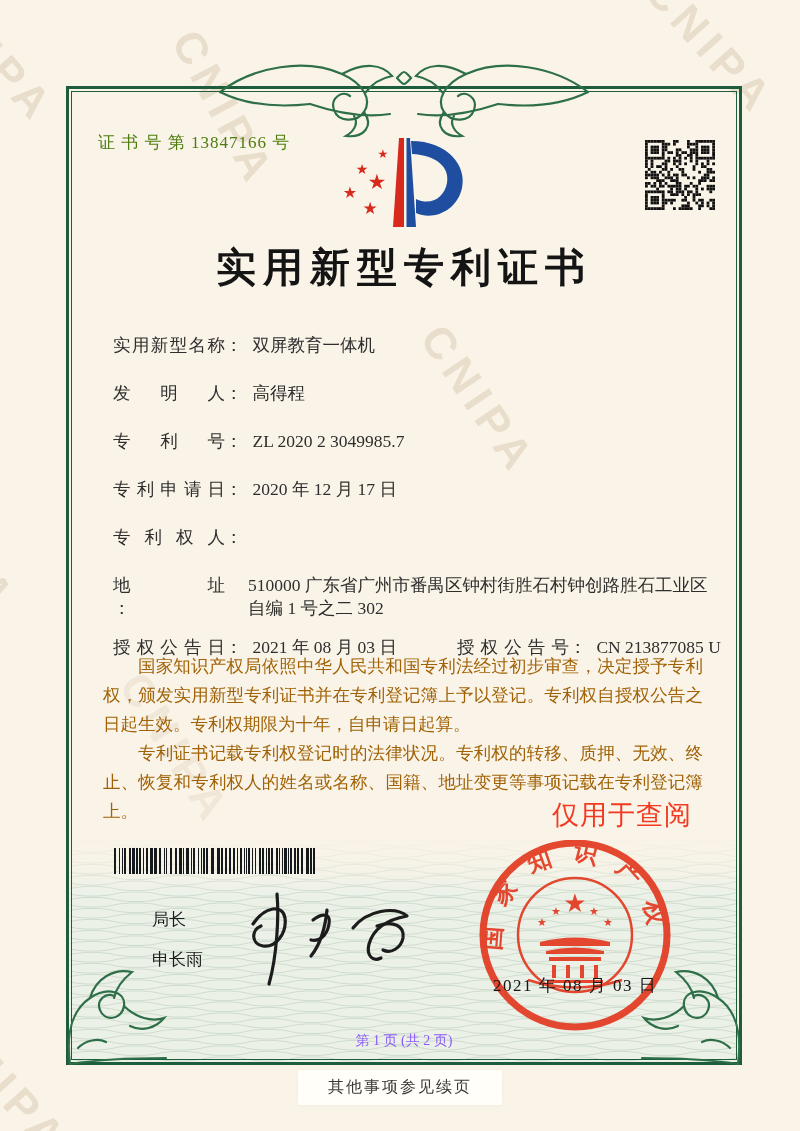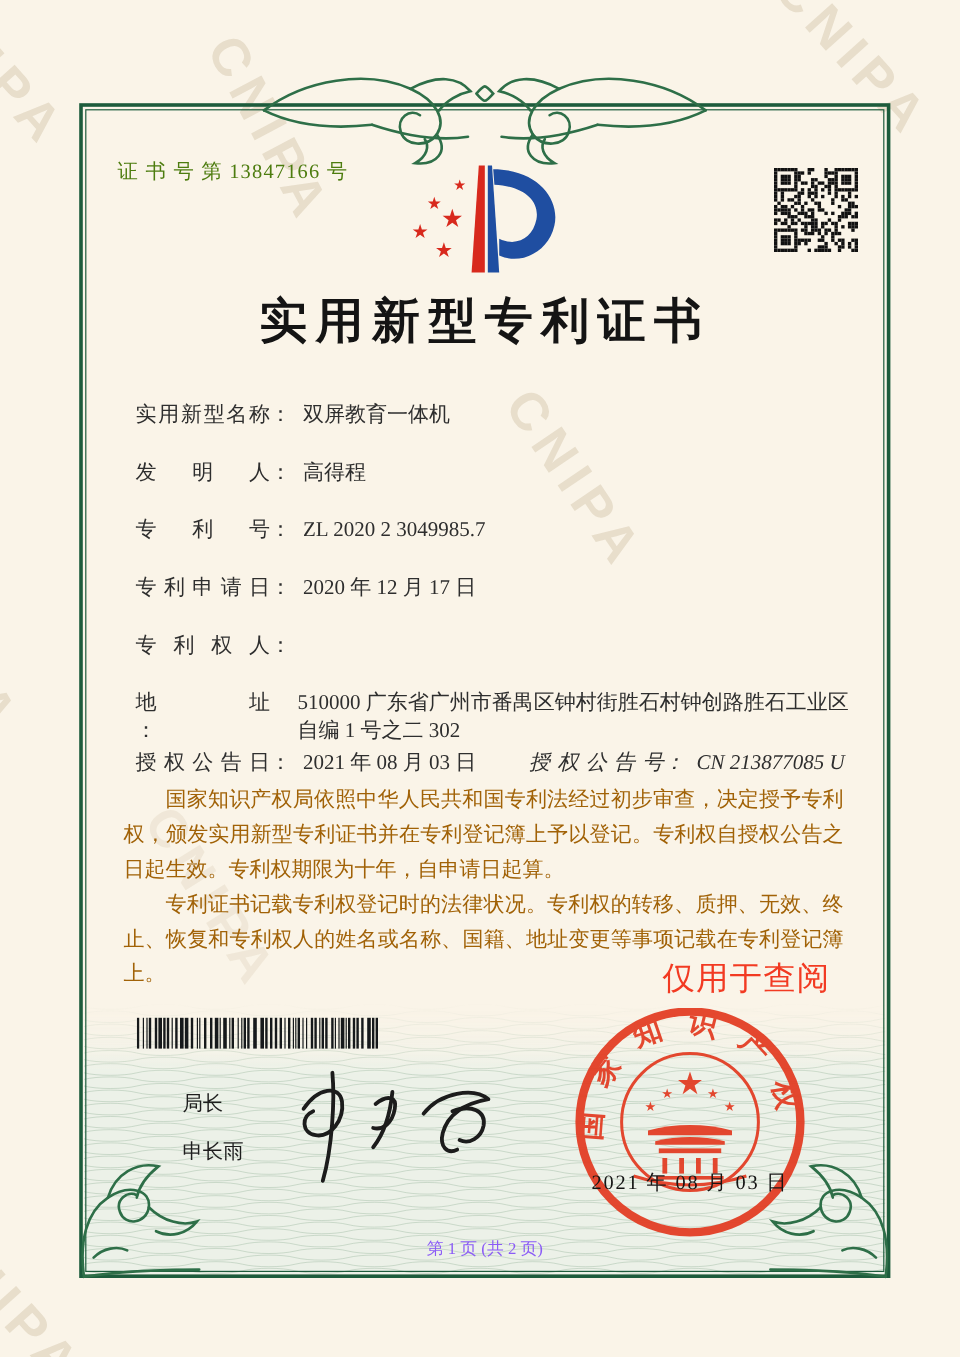--- a/index.html
+++ b/index.html
@@ -35,21 +35,21 @@
 
   .title { position:absolute; left:104px; top:240px; width:600px; text-align:center;
            font-size:40px; font-weight:700; letter-spacing:7px; color:#141414; }
 
   .fields { position:absolute; left:113px; top:334px; width:610px; font-size:17.5px; color:#2e2e2e; }
   .field-row { display:flex; margin-bottom:25px; line-height:23px; }
   .flabel { display:inline-block; width:112px; text-align:justify; text-align-last:justify; }
   .colon { margin-right:10px; }
   .fvalue { flex:0 1 auto; max-width:475px; }
   .grant-row { display:flex; line-height:23px; margin-top:3px; }
-  .grant-pair2 { margin-left:44px; display:flex;font-style:italic; }
+  .grant-pair2 { margin-left:60px; display:flex; }
 
   .paras { position:absolute; left:103px; top:652px; width:600px; font-size:17.5px;
            line-height:29px; color:#a16207; text-align:justify; }
   .paras p { text-indent:2em; }
 
   .red-note { position:absolute; left:0; top:797px; width:692px; text-align:right;
               font-family:"Liberation Sans","DejaVu Sans",sans-serif;
               font-size:27px; font-weight:500; color:#f23a22; letter-spacing:1px; }
 
   .barcode { position:absolute; left:114px; top:848px; }
@@ -498,21 +498,21 @@
         <span><span class="flabel">专利号</span><span class="colon">：</span></span>
         <span class="fvalue">ZL 2020 2 3049985.7</span>
       </div>
       <div class="field-row">
         <span><span class="flabel">专利申请日</span><span class="colon">：</span></span>
         <span class="fvalue">2020 年 12 月 17 日</span>
       </div>
       <div class="field-row">
         <span><span class="flabel">专利权人</span><span class="colon">：</span></span>
       </div>
-      <div class="field-row" style="margin-bottom:4px;">
+      <div class="field-row" style="margin-bottom:16px;">
         <span><span class="flabel">地址</span><span class="colon">：</span></span>
         <span class="fvalue">510000 广东省广州市番禺区钟村街胜石村钟创路胜石工业区自编 1 号之二 302</span>
       </div>
       <div class="grant-row">
         <span><span class="flabel">授权公告日</span><span class="colon">：</span></span>
         <span>2021 年 08 月 03 日</span>
         <span class="grant-pair2">
           <span><span class="flabel">授权公告号</span><span class="colon">：</span></span>
           <span>CN 213877085 U</span>
         </span>
@@ -624,15 +624,18 @@
         <rect x="110" y="125" width="4" height="13"></rect>
         <rect x="124" y="125" width="4" height="13"></rect>
         <rect x="77" y="140" width="56" height="3"></rect>
       </g>
       <path d="M58,140 Q105,155 152,140" fill="none" stroke="#e23a20" stroke-width="2.5"></path>
     </svg>
     <div class="seal-date">2021 年 08 月 03 日</div>
 
     <div class="page-num">第 1 页 (共 2 页)</div>
 
+    <div class="continuation">
+      <span>其他事项参见续页</span>
+    </div>
 
   </div>
 </div>
 
 </body></html>

